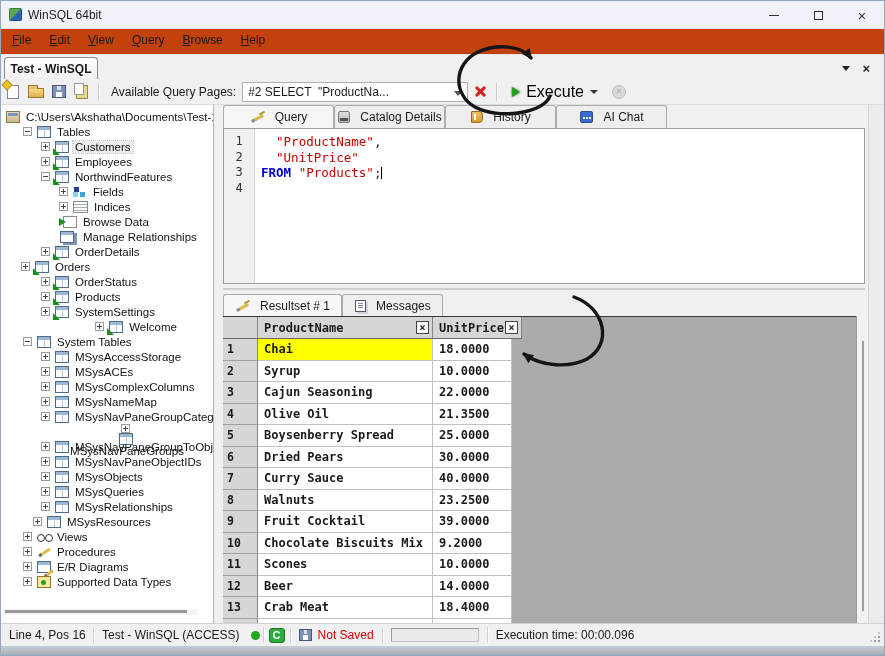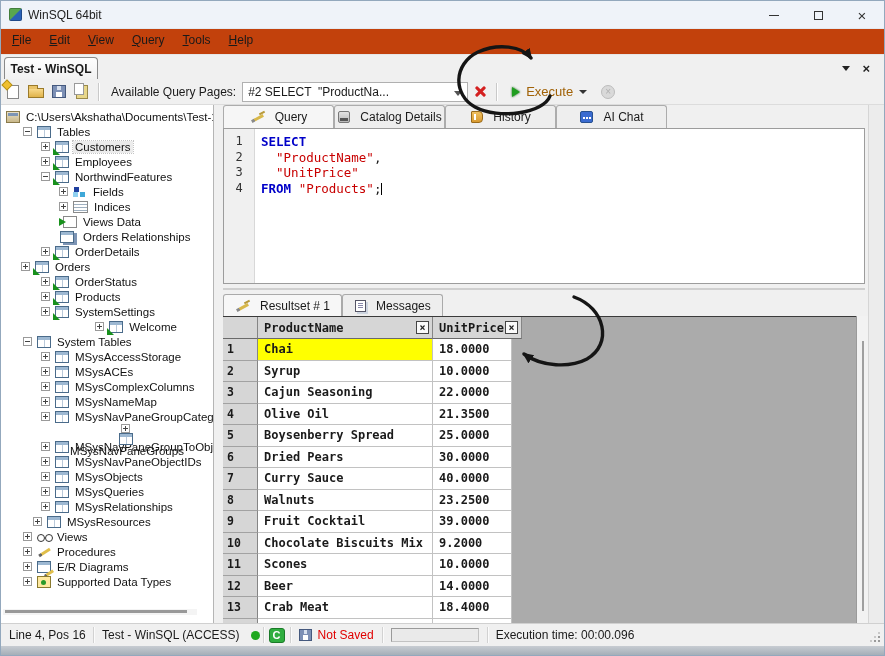--- a/index.html
+++ b/index.html
@@ -47,21 +47,21 @@
   .i-delete-query { width:16px; height:15px; }
   .i-delete-query::before, .i-delete-query::after { content:""; position:absolute; left:7px; top:1px; width:3px; height:13px; background:#d42020; border-radius:1px; }
   .i-delete-query::before { transform:rotate(45deg); }
   .i-delete-query::after { transform:rotate(-45deg); }
   .aqp-label { font-size:12px; margin:0 6px 0 7px; white-space:nowrap; }
   .combo { width:226px; height:20px; background:#fff; border:1px solid #b0b0b0; position:relative; display:flex; align-items:center; overflow:hidden; }
   .combo-value { font-size:12px; padding-left:5px; white-space:pre; }
   .combo-arrow { position:absolute; right:5px; top:8px; width:0; height:0; border-left:4px solid transparent; border-right:4px solid transparent; border-top:5px solid #555; }
   .execute-btn { display:flex; align-items:center; gap:6px; padding:2px 8px; margin-left:2px; }
   .play-tri { width:0; height:0; border-top:5px solid transparent; border-bottom:5px solid transparent; border-left:8px solid #1f9e1f; filter:drop-shadow(0 0 1px #0a5f0a); }
-  .execute-label { font-size:13px; color:#a16207; }
+  .execute-label { font-size:16px; color:#000000; }
   .exec-dd { width:0; height:0; border-left:4px solid transparent; border-right:4px solid transparent; border-top:4px solid #333; }
   .i-stop { width:14px; height:14px; border-radius:50%; background:#d9d9d9; border:1px solid #bcbcbc; color:#b0b0b0; font-size:10px; display:flex; align-items:center; justify-content:center; margin-left:6px; }
   
   .tree-panel { position:absolute; left:0; top:104px; width:213px; height:518px; background:#fff; border-right:1px solid #b5b5b5; overflow:hidden; }
   .tree { position:absolute; left:0; top:4px; right:0; }
   .tree-row { height:15px; display:flex; align-items:center; white-space:nowrap; }
   .exp { width:9px; height:9px; border:1px solid #9a9a9a; background:#fff; margin-right:4px; position:relative; flex:none; }
   .exp::before { content:""; position:absolute; left:1px; right:1px; top:3px; height:1px; background:#444; }
   .exp.plus::after { content:""; position:absolute; top:1px; bottom:1px; left:3px; width:1px; background:#444; }
   .tic { width:14px; height:12px; margin:0 4px 0 1px; position:relative; flex:none; display:inline-block; }
@@ -168,21 +168,21 @@
           <span class="glyph-close">×</span>
         </div>
     </div>
   </div>
 
   <div class="menubar">
       <span class="menu-item">File</span>
       <span class="menu-item">Edit</span>
       <span class="menu-item">View</span>
       <span class="menu-item">Query</span>
-      <span class="menu-item">Tools</span>
+      <span class="menu-item">Browse</span>
       <span class="menu-item">Help</span>
     </div>
 
   <div class="tabrow">
     <div class="doc-tab">
       <span>Test - WinSQL</span>
     </div>
     <div class="tabrow-controls">
       <span class="dd-tri"></span>
       <span class="x-small">×</span>
@@ -253,25 +253,25 @@
           <span class="tic i-fields"></span>
           <span class="tree-label">Fields</span>
         </div>
         <div class="tree-row" style="padding-left: 58px;">
           <span class="exp plus"></span>
           <span class="tic i-indices"></span>
           <span class="tree-label">Indices</span>
         </div>
         <div class="tree-row" style="padding-left: 58px;">
           <span class="tic i-browse-data"></span>
-          <span class="tree-label">Views Data</span>
+          <span class="tree-label">Browse Data</span>
         </div>
         <div class="tree-row" style="padding-left: 58px;">
           <span class="tic i-relationships"></span>
-          <span class="tree-label">Orders Relationships</span>
+          <span class="tree-label">Manage Relationships</span>
         </div>
         <div class="tree-row" style="padding-left: 40px;">
           <span class="exp plus"></span>
           <span class="tic i-user-table"></span>
           <span class="tree-label">OrderDetails</span>
         </div>
         <div class="tree-row" style="padding-left: 20px;">
           <span class="exp plus"></span>
           <span class="tic i-user-table"></span>
           <span class="tree-label">Orders</span>
@@ -406,21 +406,20 @@
       </div>
 
     <div class="editor">
       <div class="gutter">
           <div class="gut-num">1</div>
           <div class="gut-num">2</div>
           <div class="gut-num">3</div>
           <div class="gut-num">4</div>
         </div>
       <div class="code">
-          <div class="code-line"><span class="tok-kw">SELECT</span></div>
           <div class="code-line"><span>  </span><span class="tok-str">"ProductName"</span><span>,</span></div>
           <div class="code-line"><span>  </span><span class="tok-str">"UnitPrice"</span></div>
           <div class="code-line"><span class="tok-kw">FROM</span><span> </span><span class="tok-str">"Products"</span><span>;</span><span class="caret"></span></div>
         </div>
     </div>
 
     <div class="hsplit"></div>
 
     <div class="result-tabs">
         <div class="rtab active">

